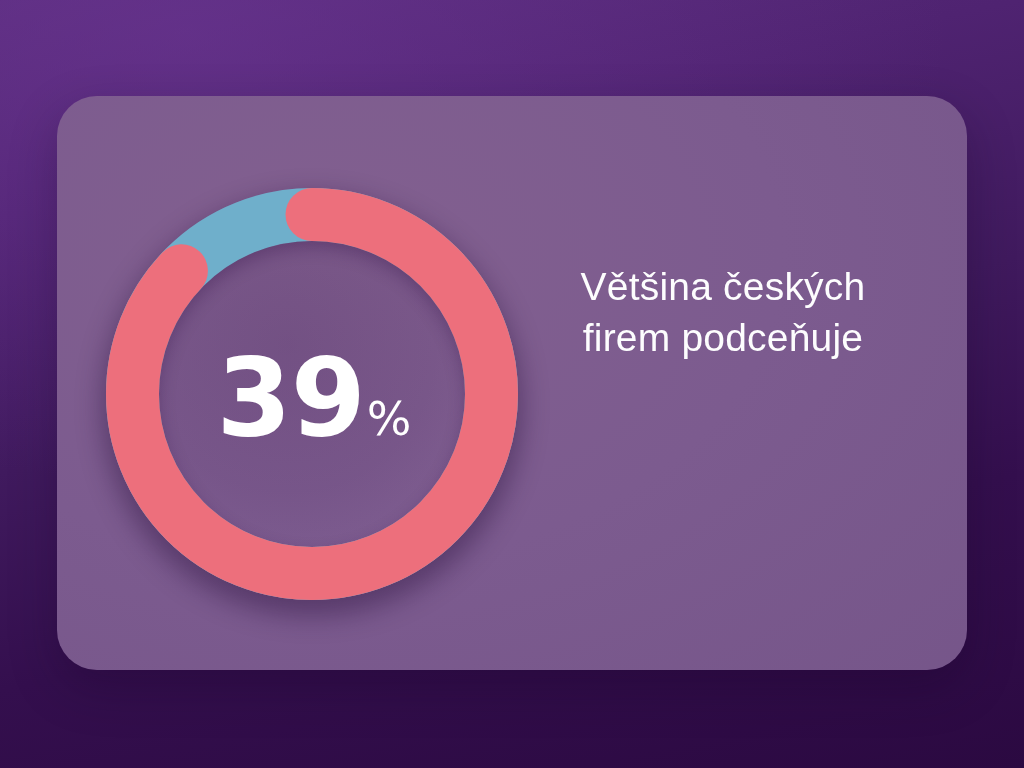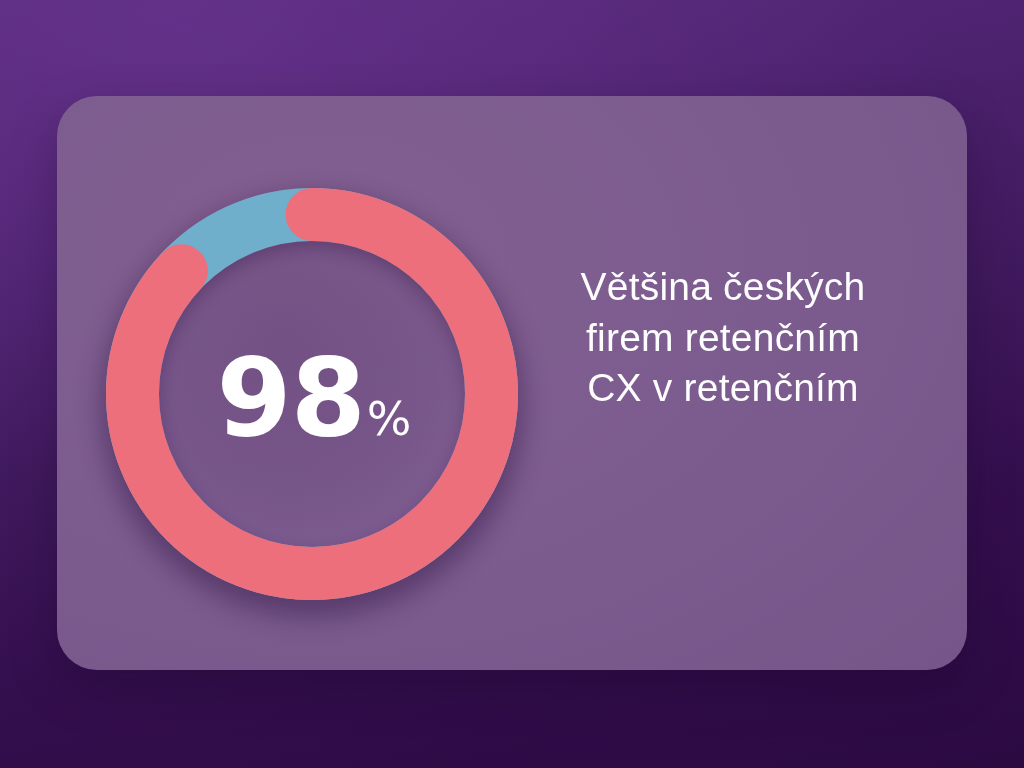--- a/index.html
+++ b/index.html
@@ -137,25 +137,24 @@
 
       <circle id="arc-track" cx="206" cy="206" r="179.5" fill="none" stroke="#6FAFCB" stroke-width="53"></circle>
 
       <circle id="arc-value" cx="206" cy="206" r="179.5" fill="none" stroke="#ED6F7C" stroke-width="53" stroke-linecap="round" transform="rotate(-90 206 206)" stroke-dasharray="981.2136334957 147.61812914303565" stroke-dashoffset="0"></circle>
     </svg>
 
     <div id="donut-hole-shade"></div>
 
     <div id="donut-center">
       <div id="pct-group">
-        <span id="pct-value">98</span>
+        <span id="pct-value">39</span>
         <span id="pct-symbol">%</span>
       </div>
     </div>
   </div>
 
   <div id="headline">
     <span class="hl-line">Většina českých</span>
-    <span class="hl-line">firem retenčním</span>
-    <span class="hl-line">CX v retenčním</span>
+    <span class="hl-line">firem podceňuje</span>
   </div>
 
 </div>
 
 </body></html>

